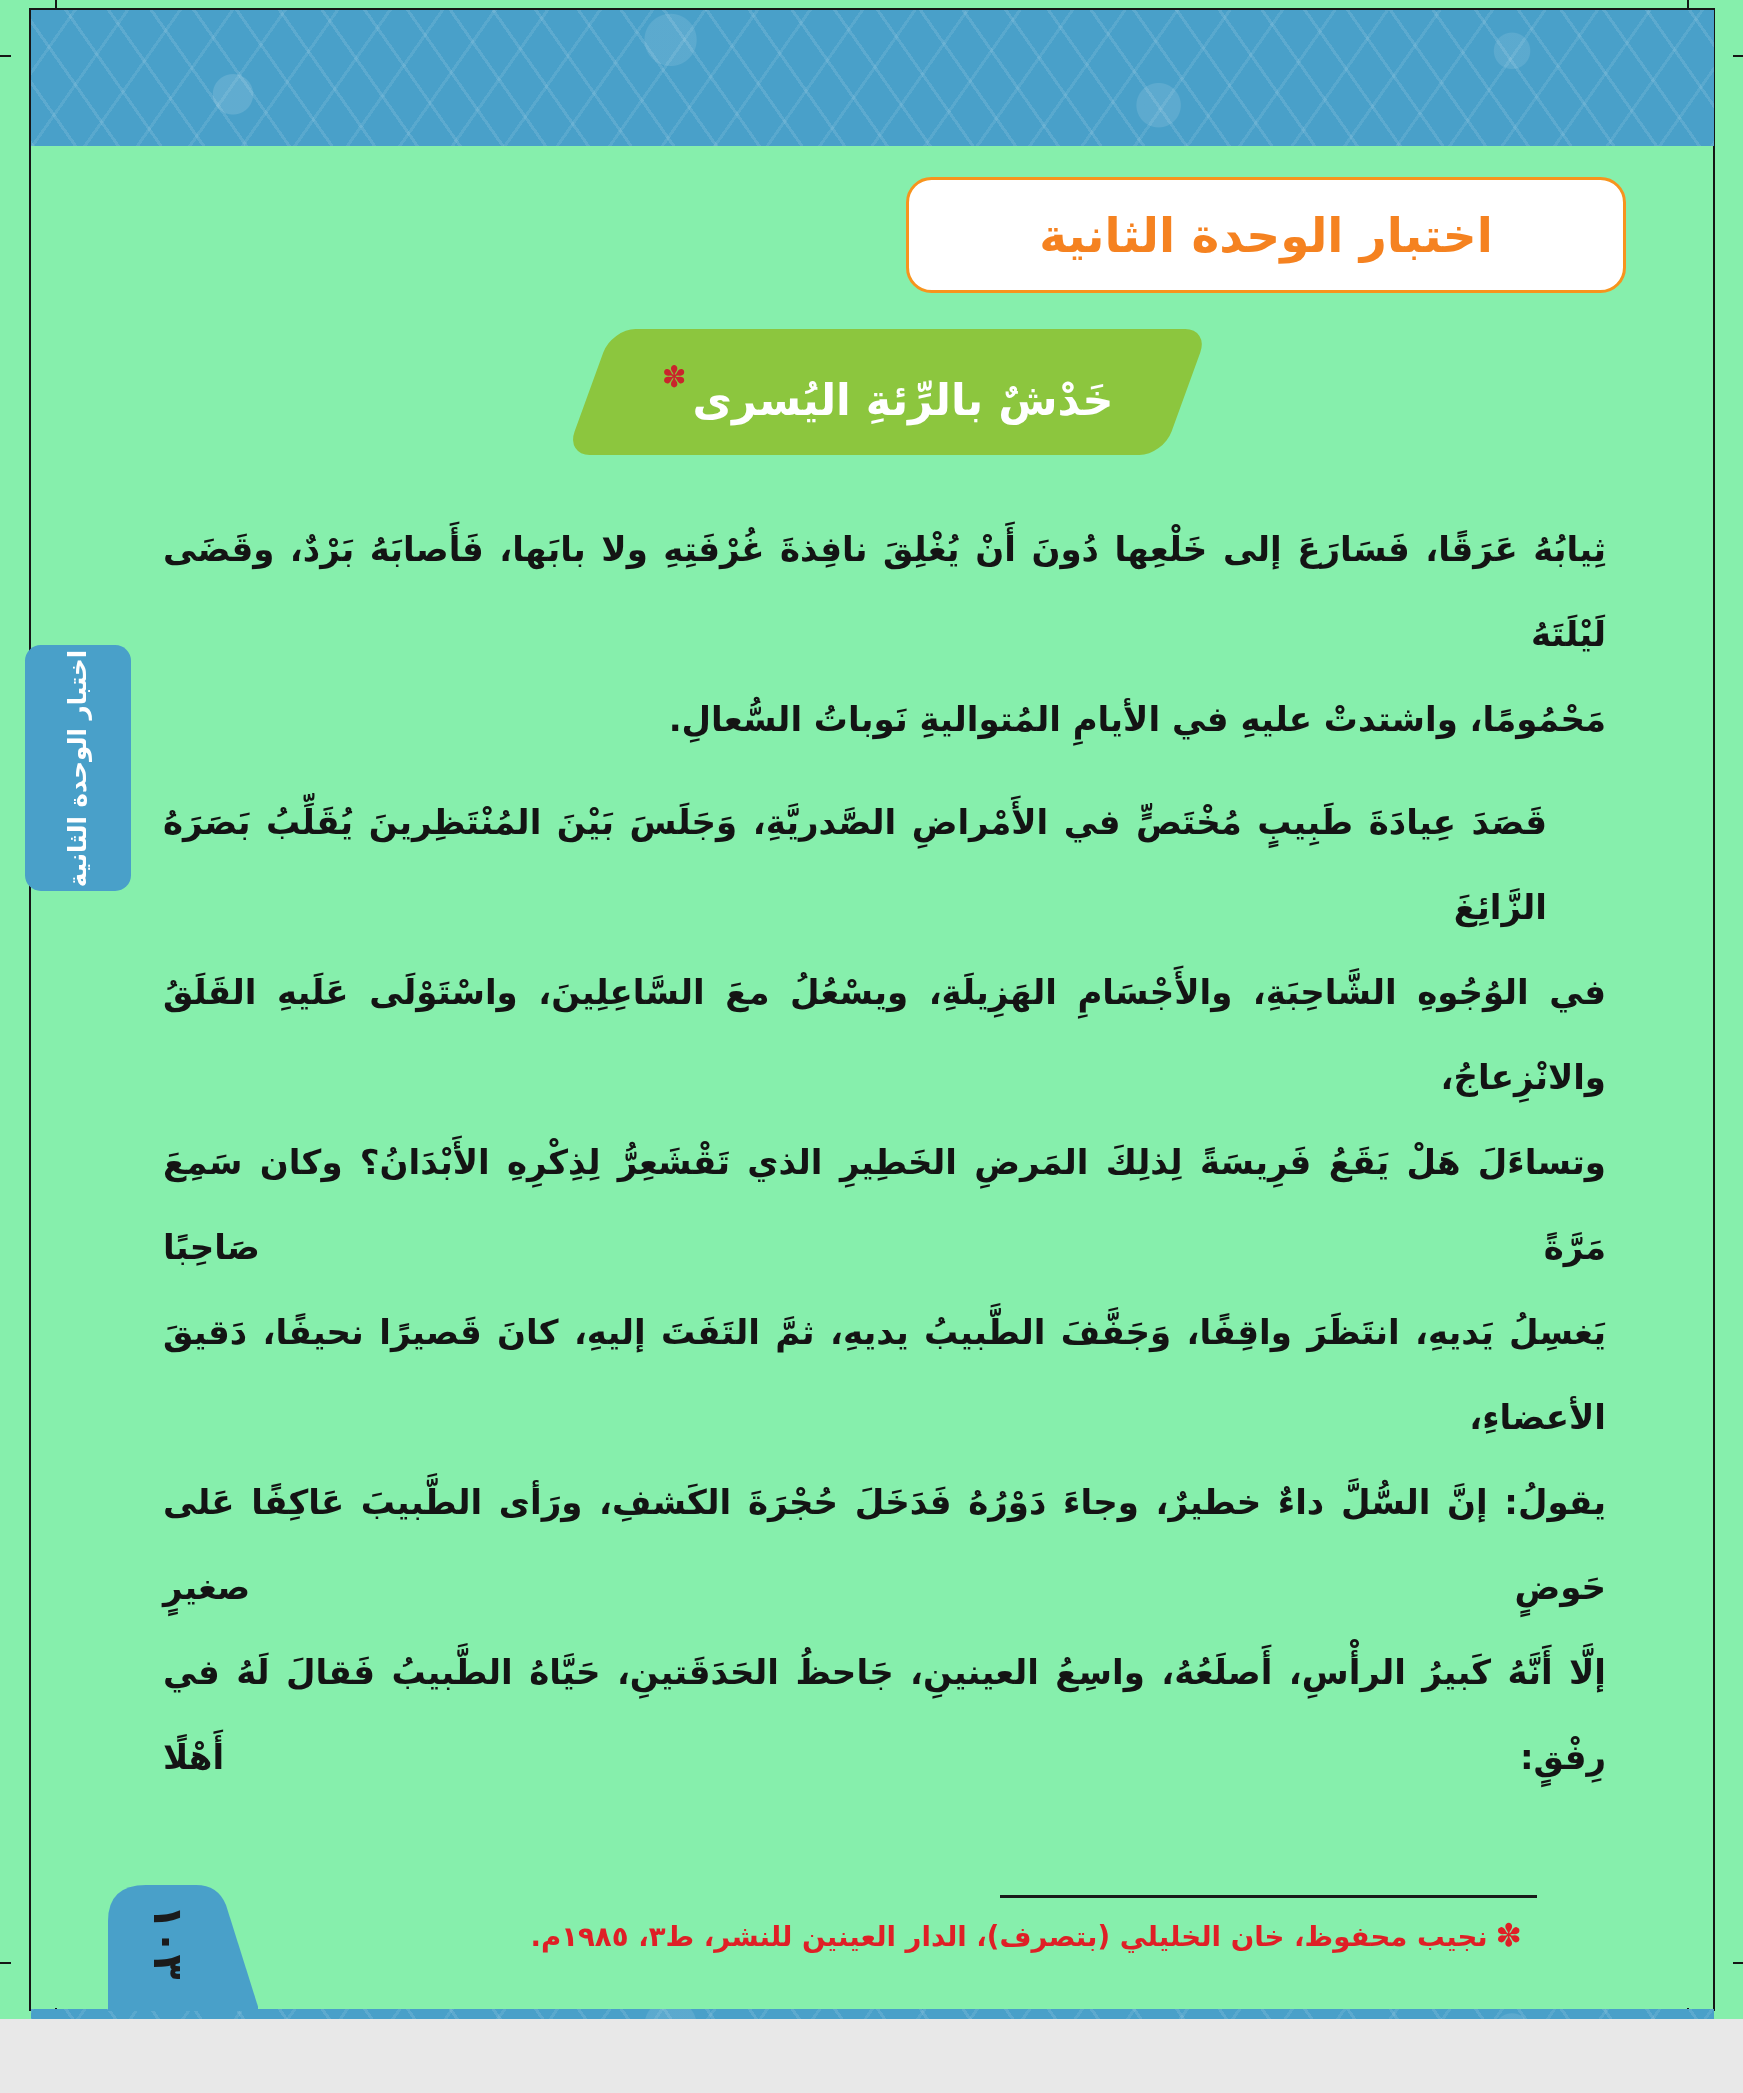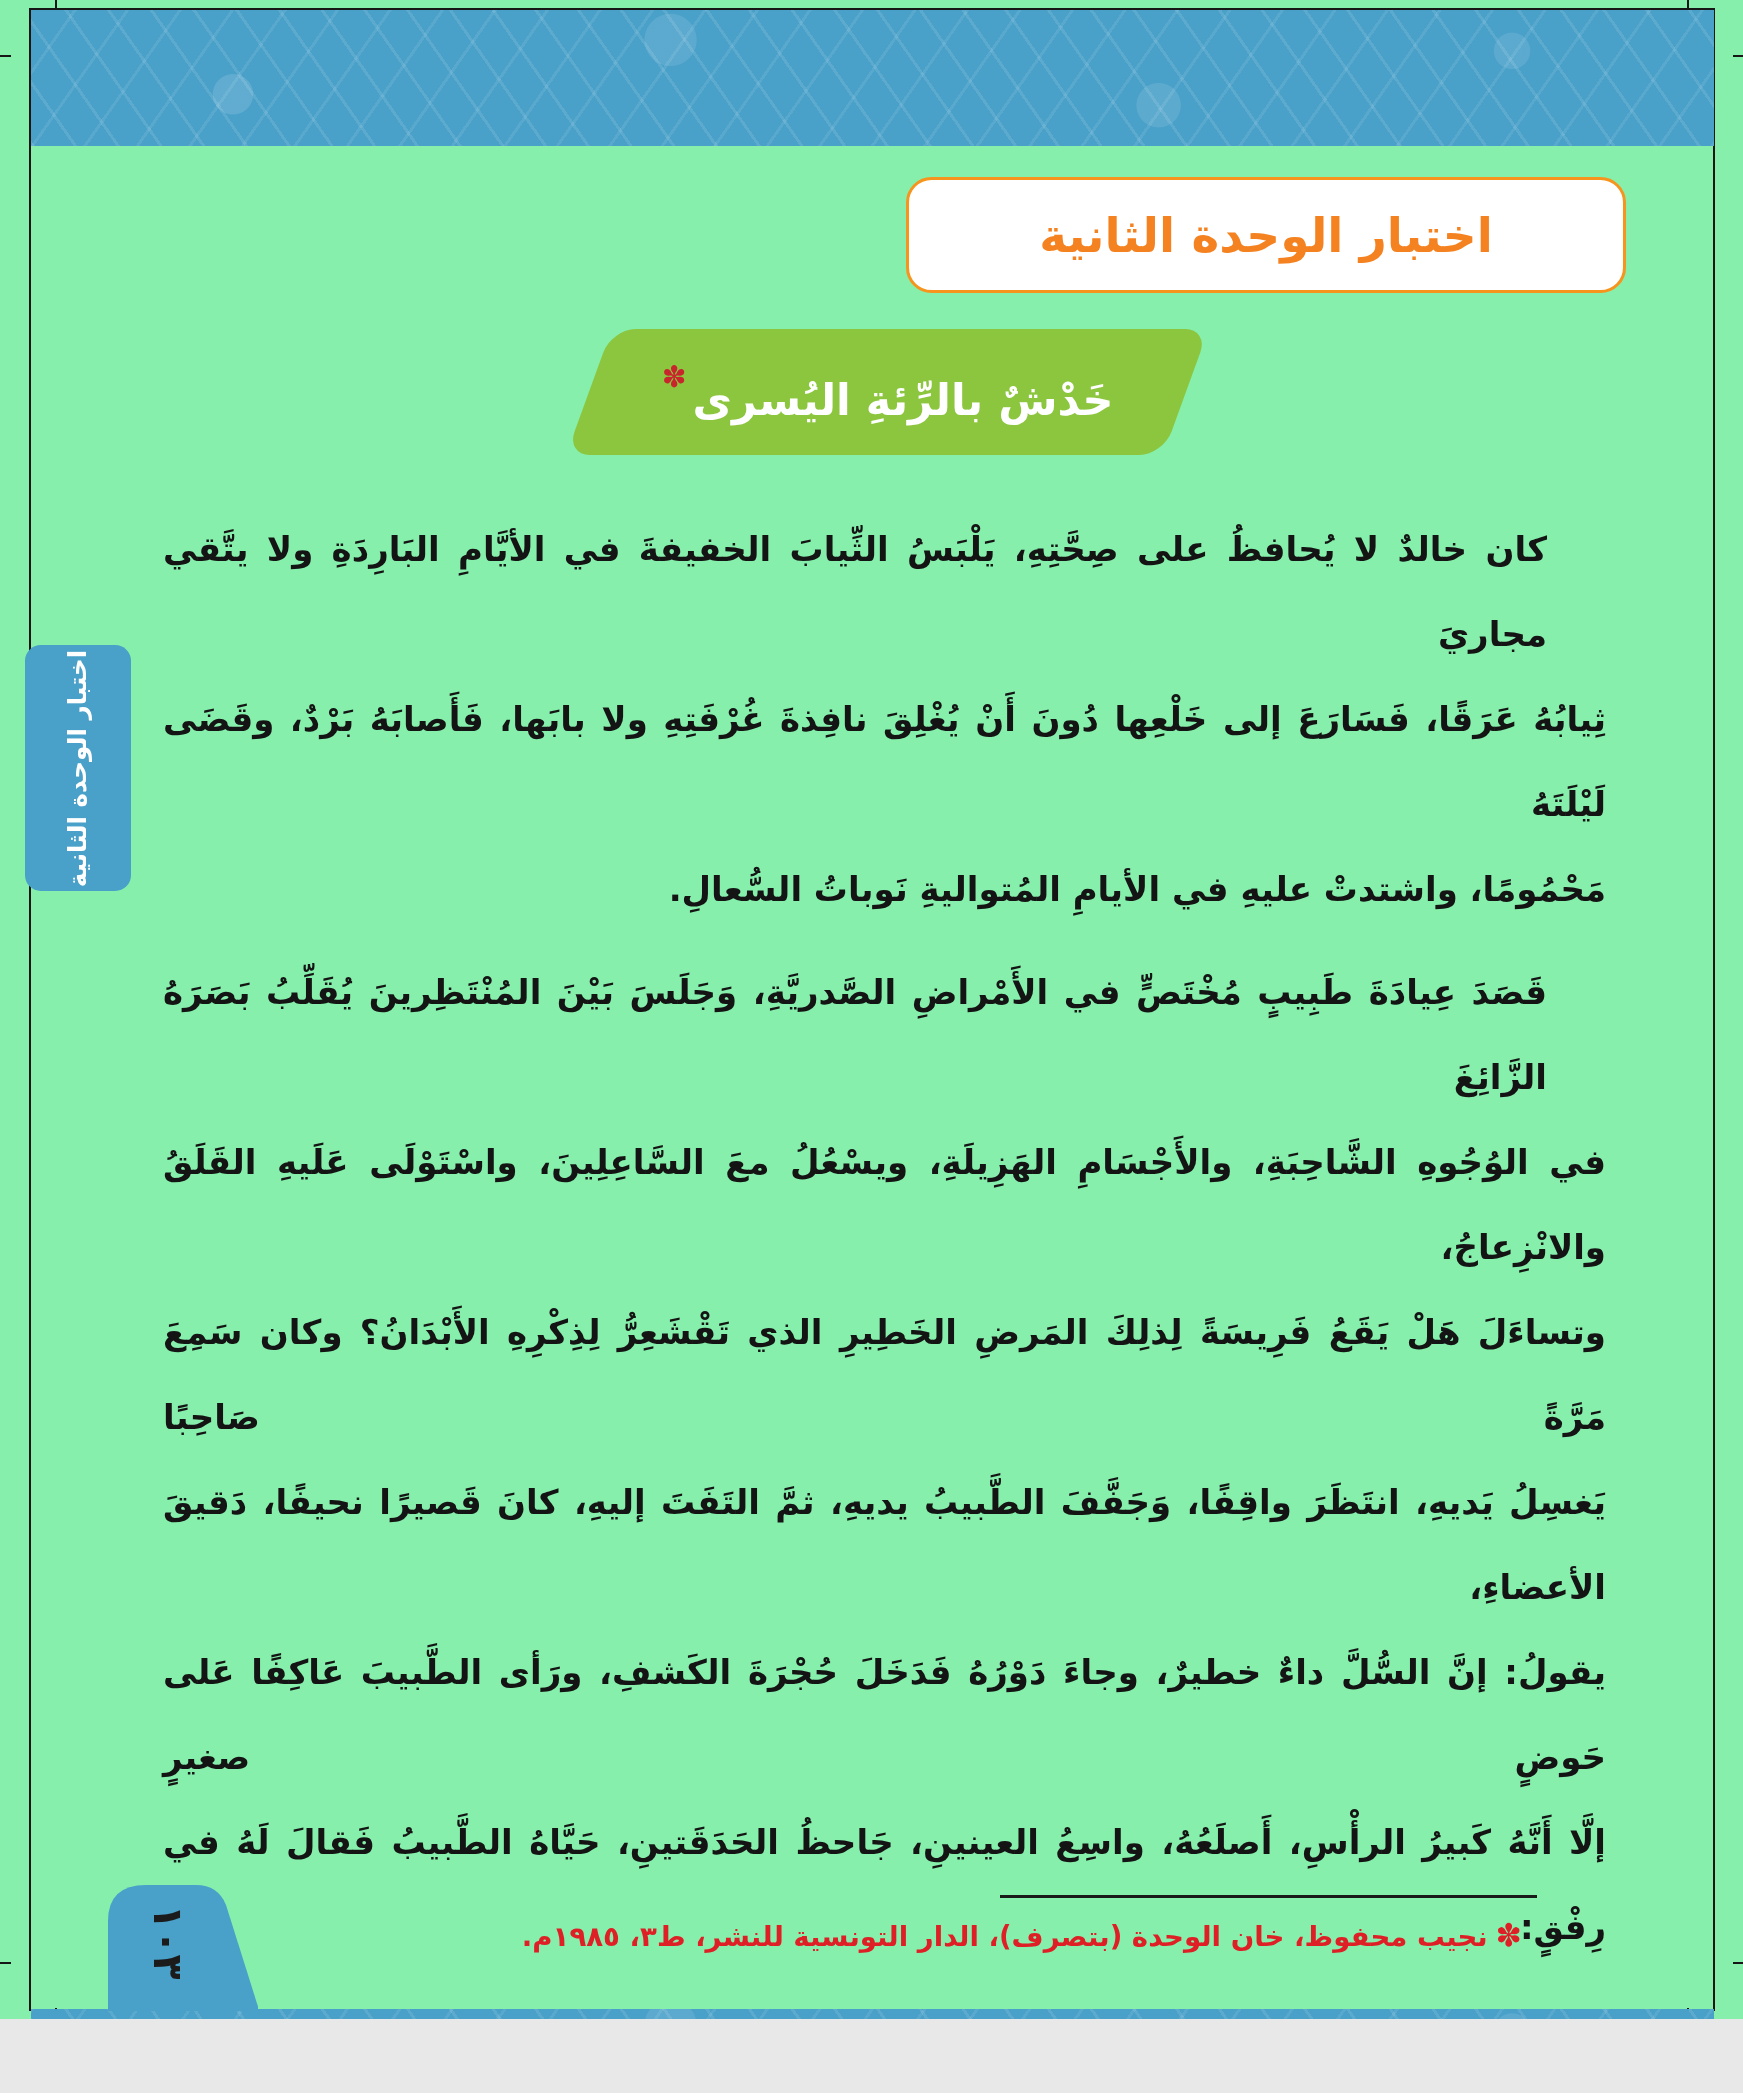--- a/index.html
+++ b/index.html
@@ -126,37 +126,36 @@
     <div class="inner"><span>خَدْشٌ بالرِّئةِ اليُسرى</span><span class="asterisk">✽</span>
     </div>
   </div>
 
   <div class="side-tab">
     <span class="label">اختبار الوحدة الثانية</span>
   </div>
 
   <div class="body-text" id="body-text">
       <div class="para">
-        <div class="line first">كان خالدٌ لا يُحافظُ على صِحَّتِهِ، يَلْبَسُ الثِّيابَ الخفيفةَ في الأيَّامِ البَارِدَةِ ولا يتَّقي مجاريَ</div>
         <div class="line">ثِيابُهُ عَرَقًا، فَسَارَعَ إلى خَلْعِها دُونَ أَنْ يُغْلِقَ نافِذةَ غُرْفَتِهِ ولا بابَها، فَأَصابَهُ بَرْدٌ، وقَضَى لَيْلَتَهُ</div>
         <div class="line last">مَحْمُومًا، واشتدتْ عليهِ في الأيامِ المُتواليةِ نَوباتُ السُّعالِ.</div>
       </div>
       <div class="para">
         <div class="line first">قَصَدَ عِيادَةَ طَبِيبٍ مُخْتَصٍّ في الأَمْراضِ الصَّدريَّةِ، وَجَلَسَ بَيْنَ المُنْتَظِرينَ يُقَلِّبُ بَصَرَهُ الزَّائِغَ</div>
         <div class="line">في الوُجُوهِ الشَّاحِبَةِ، والأَجْسَامِ الهَزِيلَةِ، ويسْعُلُ معَ السَّاعِلِينَ، واسْتَوْلَى عَلَيهِ القَلَقُ والانْزِعاجُ،</div>
         <div class="line">وتساءَلَ هَلْ يَقَعُ فَرِيسَةً لِذلِكَ المَرضِ الخَطِيرِ الذي تَقْشَعِرُّ لِذِكْرِهِ الأَبْدَانُ؟ وكان سَمِعَ مَرَّةً صَاحِبًا</div>
         <div class="line">يَغسِلُ يَديهِ، انتَظَرَ واقِفًا، وَجَفَّفَ الطَّبيبُ يديهِ، ثمَّ التَفَتَ إليهِ، كانَ قَصيرًا نحيفًا، دَقيقَ الأعضاءِ،</div>
         <div class="line">يقولُ: إنَّ السُّلَّ داءٌ خطيرٌ، وجاءَ دَوْرُهُ فَدَخَلَ حُجْرَةَ الكَشفِ، ورَأى الطَّبيبَ عَاكِفًا عَلى حَوضٍ صغيرٍ</div>
         <div class="line">إلَّا أَنَّهُ كَبيرُ الرأْسِ، أَصلَعُهُ، واسِعُ العينينِ، جَاحظُ الحَدَقَتينِ، حَيَّاهُ الطَّبيبُ فَقالَ لَهُ في رِفْقٍ: أَهْلًا</div>
       </div>
     </div>
 
   <div class="footnote-rule"></div>
   <div class="footnote">
-    <span class="fn-marker">✽</span><span>نجيب محفوظ، خان الوحدة (بتصرف)، الدار التونسية للنشر، ط٣، ١٩٨٥م.</span>
+    <span class="fn-marker">✽</span><span>نجيب محفوظ، خان الخليلي (بتصرف)، الدار العينين للنشر، ط٣، ١٩٨٥م.</span>
   </div>
 
   <div class="pagenum-tab">
     <span class="pagenum">١٠٣</span>
   </div>
 
 </div>
 
 
 </body></html>

